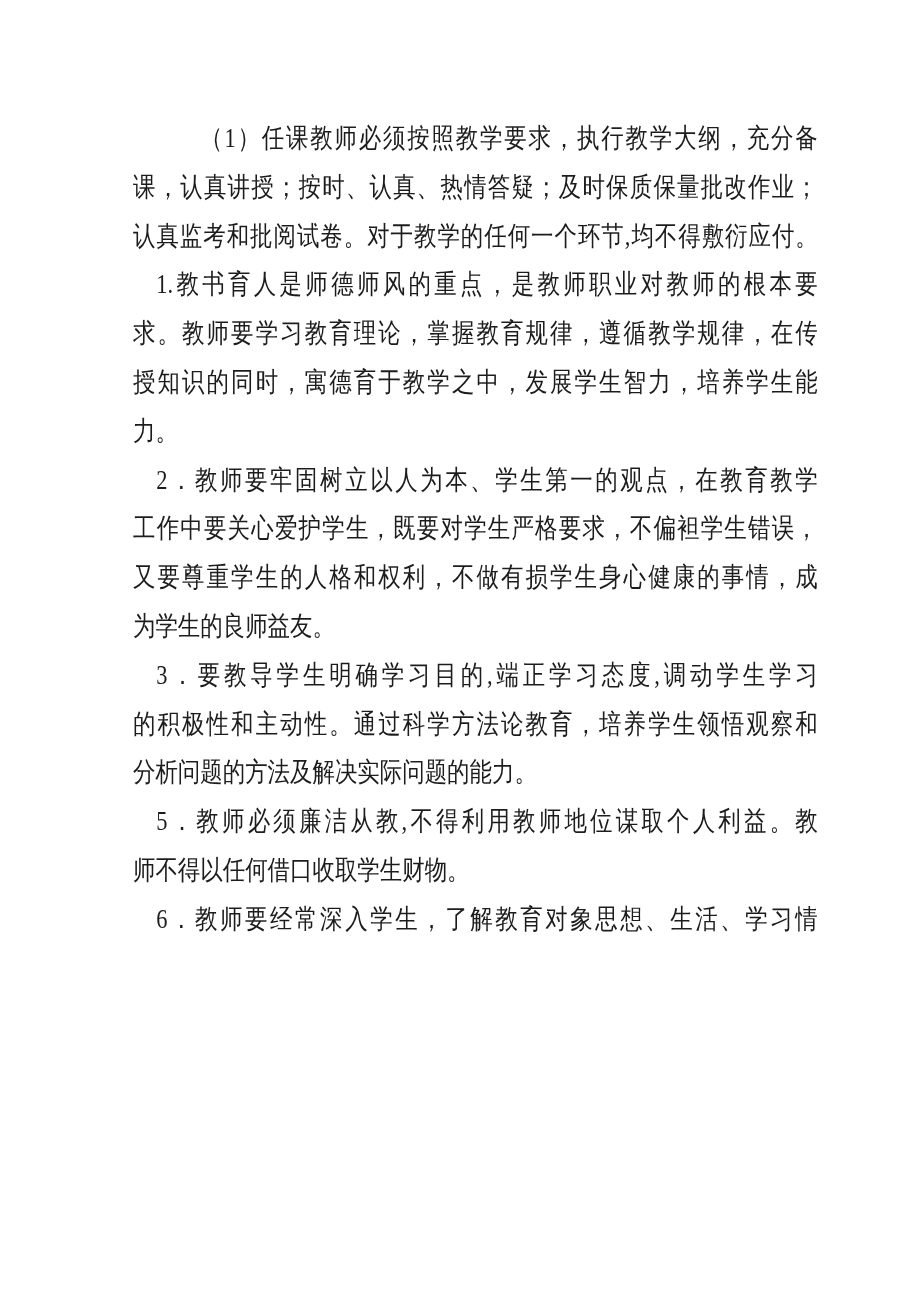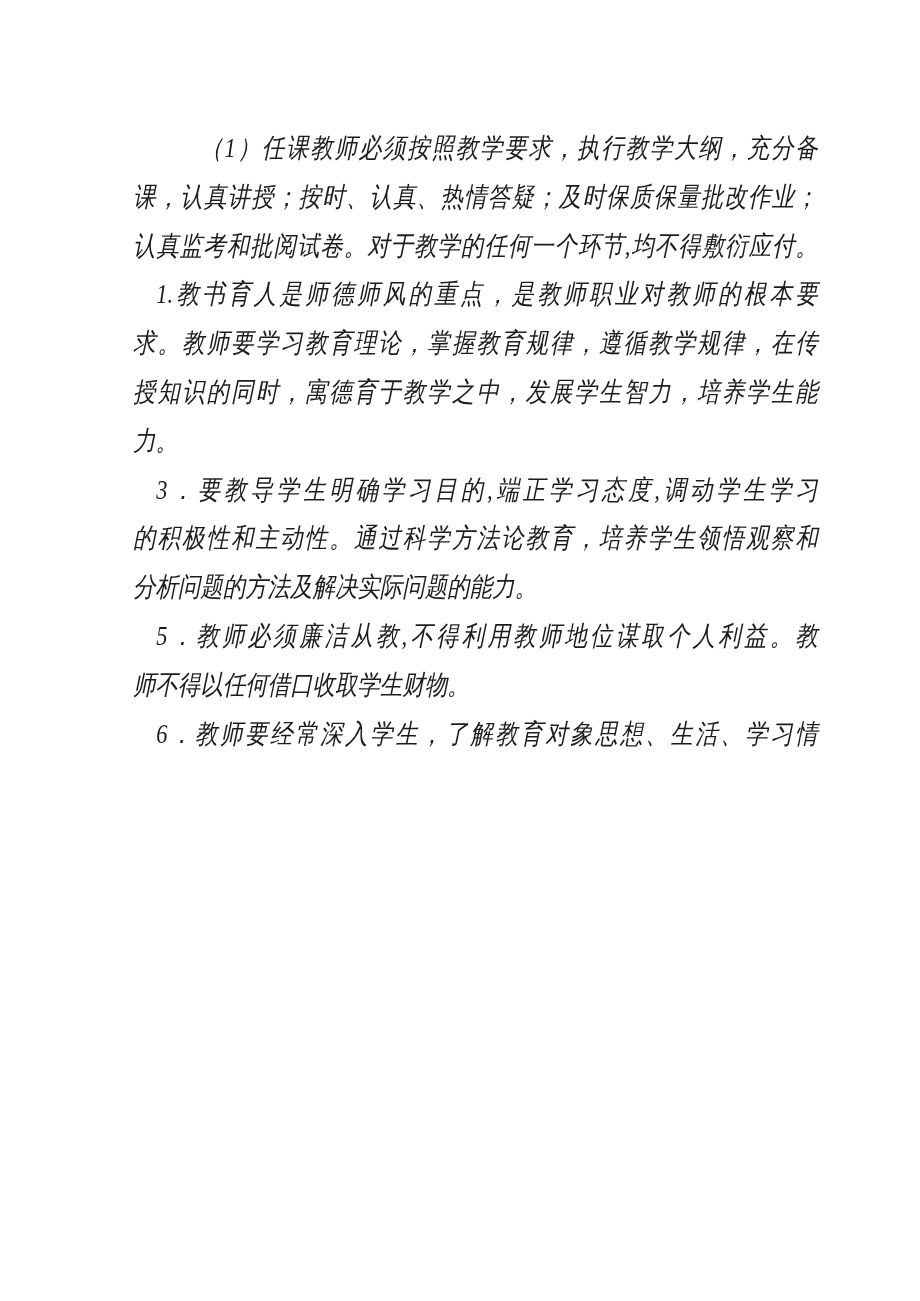--- a/index.html
+++ b/index.html
@@ -10,23 +10,22 @@
   .page {
     position: relative;
     width: 920px;
     height: 1301px;
     background: #ffffff;
     overflow: hidden;
   }
   .text-block {
     position: absolute;
     left: 133px;
-    top: 124px;
+    top: 114px;
     width: 686px;
-    font-style: italic;
   }
   .para {
     margin: 0;
     padding: 0;
   }
   .line {
     width: 824px;
     height: 48.8px;
     line-height: 48.8px;
     font-size: 27px;
@@ -66,20 +65,26 @@
 
 
 
     <div class="para">
       <div class="line ind-num">1.教书育人是师德师风的重点，是教师职业对教师的根本要</div>
       <div class="line">求。教师要学习教育理论，掌握教育规律，遵循教学规律，在传</div>
       <div class="line">授知识的同时，寓德育于教学之中，发展学生智力，培养学生能</div>
       <div class="line end">力。</div>
     </div>
 
+    <div class="para">
+      <div class="line ind-num">2．教师要牢固树立以人为本、学生第一的观点，在教育教学</div>
+      <div class="line">工作中要关心爱护学生，既要对学生严格要求，不偏袒学生错误，</div>
+      <div class="line">又要尊重学生的人格和权利，不做有损学生身心健康的事情，成</div>
+      <div class="line end">为学生的良师益友。</div>
+    </div>
 
     <div class="para">
       <div class="line ind-num">3．要教导学生明确学习目的,端正学习态度,调动学生学习</div>
       <div class="line">的积极性和主动性。通过科学方法论教育，培养学生领悟观察和</div>
       <div class="line end">分析问题的方法及解决实际问题的能力。</div>
     </div>
 
 
     <div class="para">
       <div class="line ind-num">5．教师必须廉洁从教,不得利用教师地位谋取个人利益。教</div>

